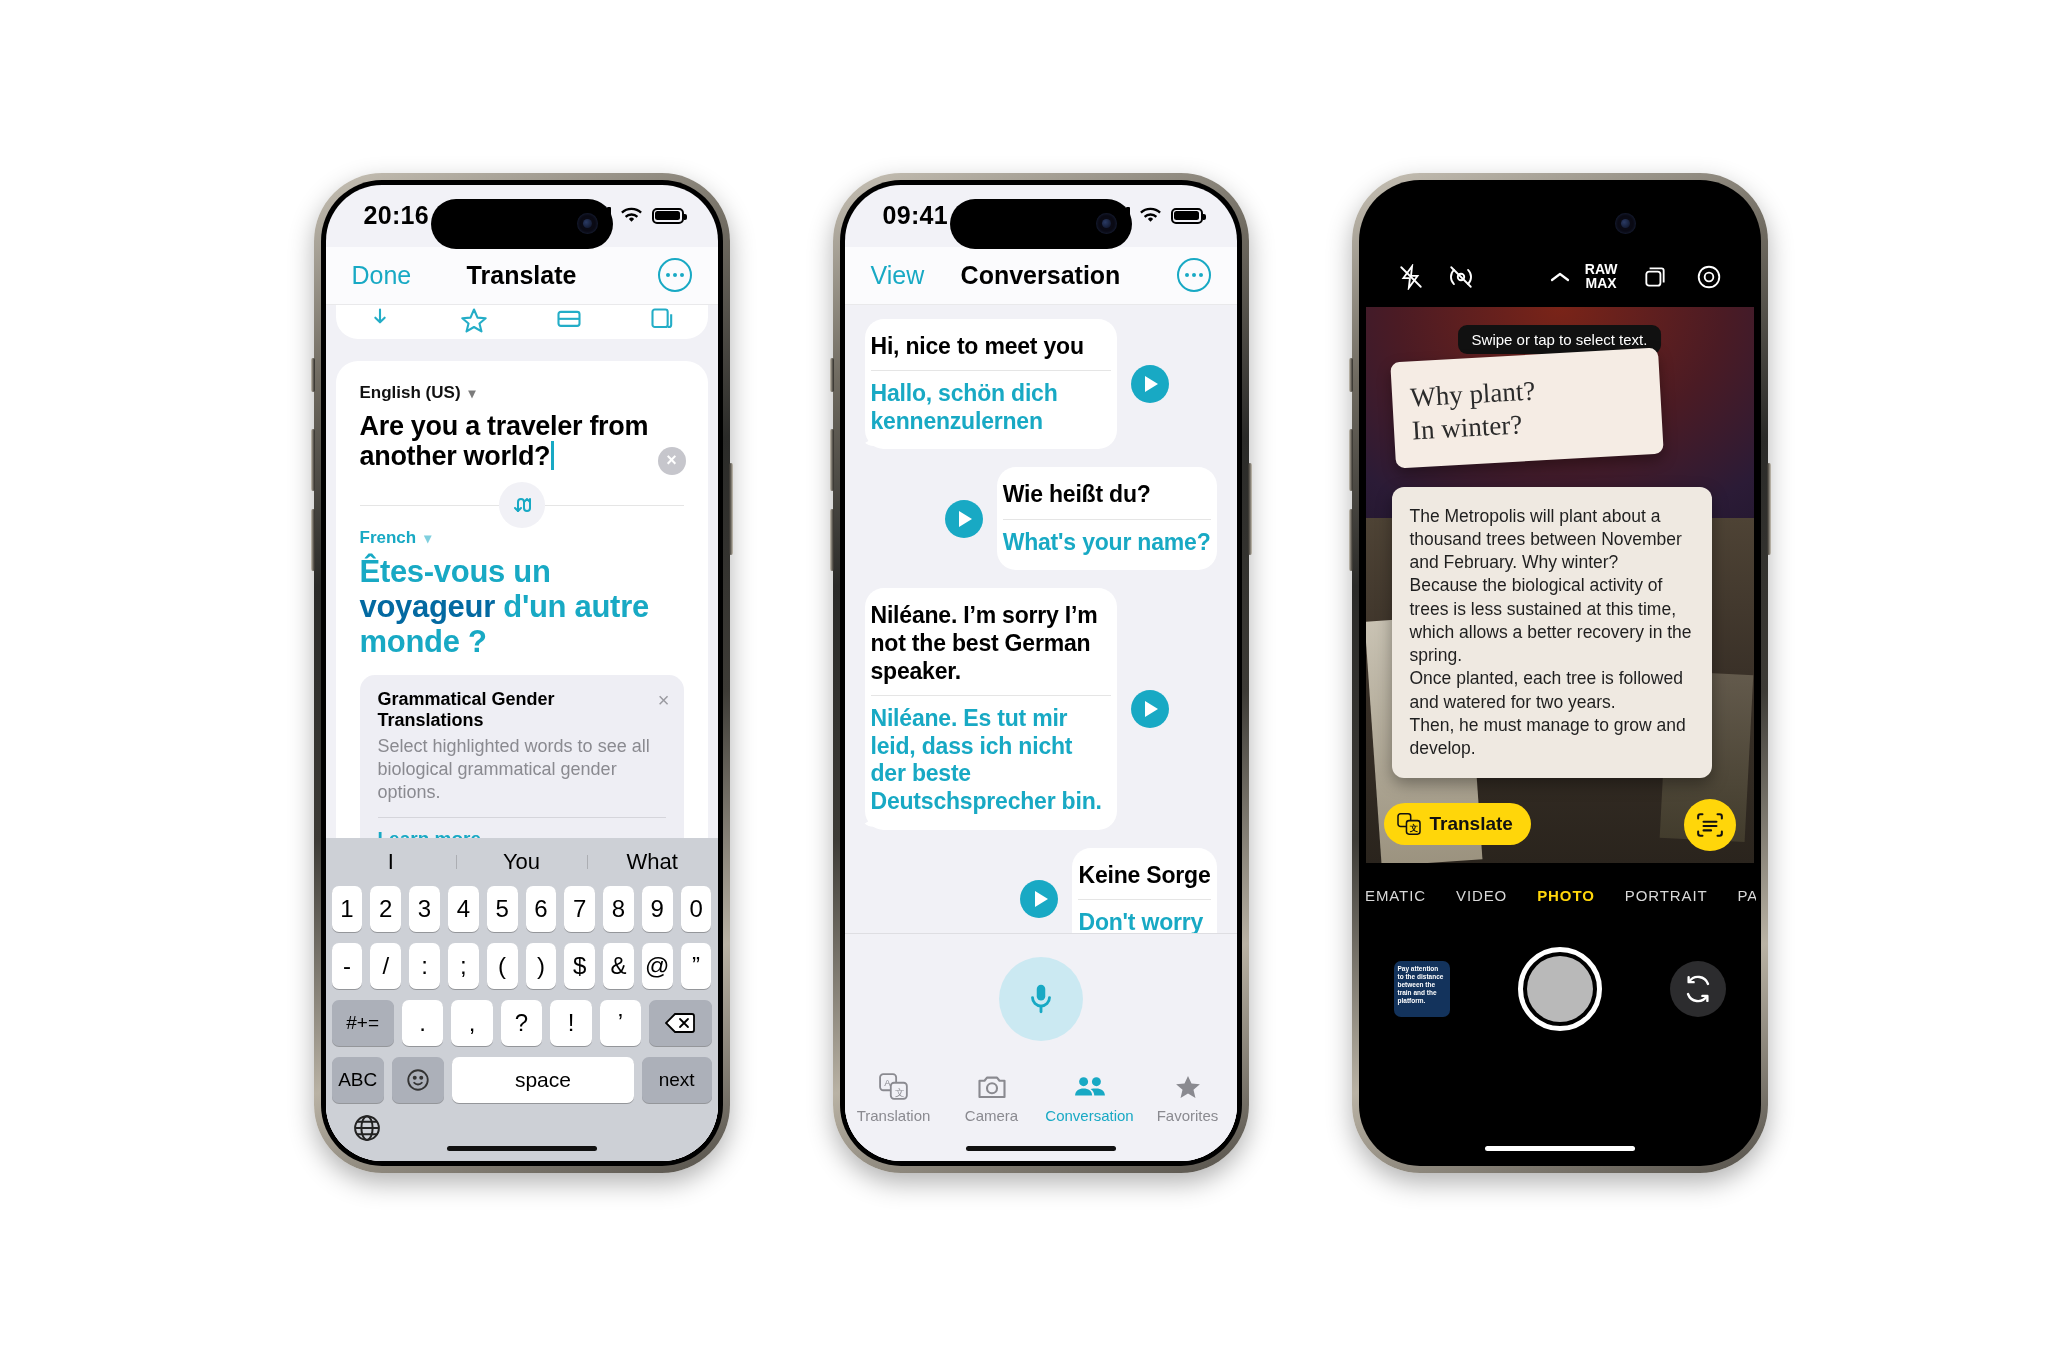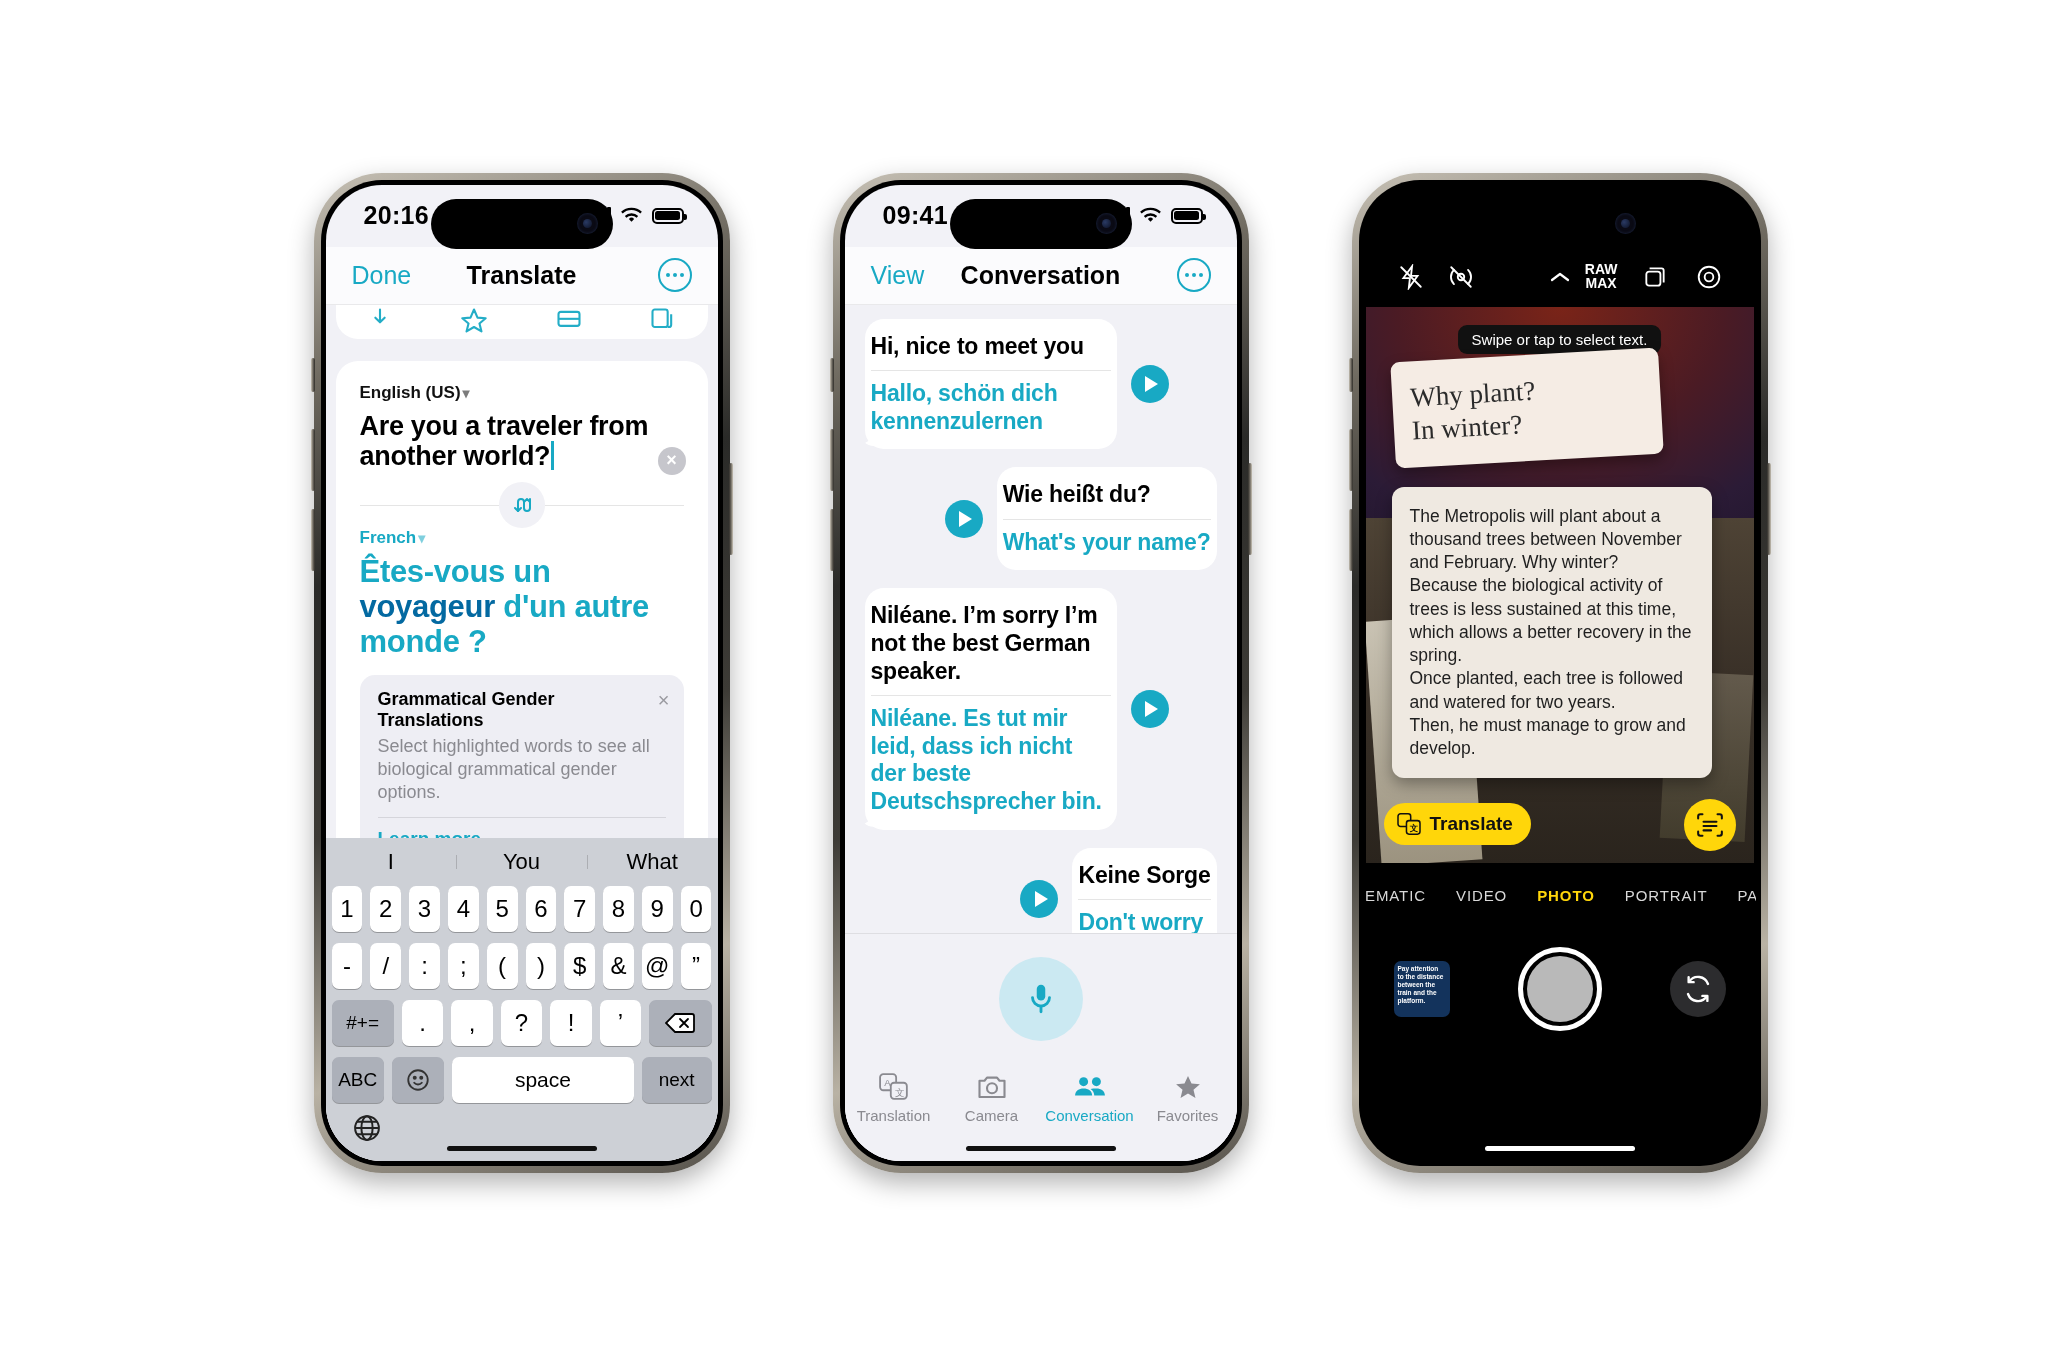--- a/index.html
+++ b/index.html
@@ -115,21 +115,21 @@
     background:#fff; border-radius: 0 0 22px 22px;
     margin: 0 10px; padding: 0 30px 14px;
     display:flex; justify-content:space-between;
     overflow:hidden; height: 34px;
   }
   .p1-topcard svg { opacity:.95; }
   .card {
     background:#fff; border-radius:22px; margin: 22px 10px 0; padding: 22px 24px 16px;
     position: relative;
   }
-  .lang-label { font-size:17px; font-weight:700; display:flex; align-items:center; gap:2px; }
+  .lang-label { font-size:17px; font-weight:700; display:flex; align-items:center; gap:8px; }
   .lang-label.src { color:#111; }
   .lang-label.dst { color:#18a9c4; }
   .chev { font-size:14px; opacity:.55; line-height:1; }
   .src-text {
     font-size:27px; font-weight:700; line-height:1.13; margin-top:8px;
     letter-spacing:-.3px; position:relative; padding-right:34px;
   }
   .caret { display:inline-block; width:3px; height:29px; background:#18a9c4; vertical-align:-5px; margin-left:1px; }
   .clear-btn {
     position:absolute; right:22px; top:86px;

